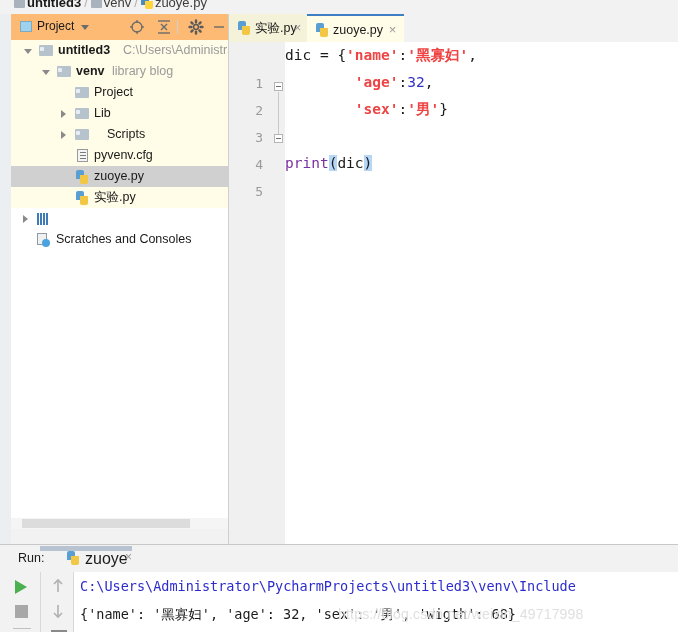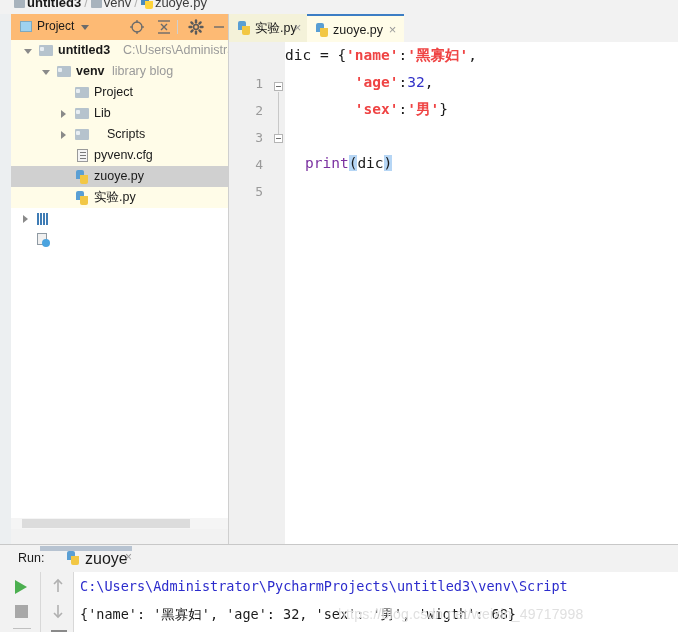--- a/index.html
+++ b/index.html
@@ -652,20 +652,21 @@
           <i style="left:6px;"></i>
           <i style="left:9px;"></i>
       </span>
     </div>
 
     <div class="row" style="top:189px;">
       <span class="scratch-ico" style="left:26px;">
         <span class="pg"></span>
           <span class="dot"></span>
       </span>
+      <span class="lbl" style="left:45px;">Scratches and Consoles</span>
     </div>
   </div>
 
   <div class="tree-hscroll">
     <div class="thumb"></div>
   </div>
   <div class="tree-bottom-pad"></div>
 </div>
 
 <div class="editor-area">
@@ -706,21 +707,21 @@
   </div>
 
   <div class="code-area">
     <div class="codeline" style="top:0px;"><span class="plain">dic = {</span><span class="s-str">'name'</span><span>:</span><span class="s-str">'黑寡妇'</span><span>,</span></div>
 
     <div class="codeline" style="top:27px;"><span>        </span><span class="s-str">'age'</span><span>:</span><span class="s-num">32</span><span>,</span></div>
 
     <div class="codeline" style="top:54px;"><span>        </span><span class="s-str">'sex'</span><span>:</span><span class="s-str">'男'</span><span>}</span></div>
 
 
-    <div class="codeline" style="top:108px;padding-left:20px;"><span class="s-kw">print</span><span class="s-match">(</span><span>dic</span><span class="s-match">)</span></div>
+    <div class="codeline" style="top:108px;"><span class="s-kw">print</span><span class="s-match">(</span><span>dic</span><span class="s-match">)</span></div>
   </div>
 </div>
 
 <div class="run-panel">
   <div class="run-scroll-thumb" style="left:40px; top:1px;"></div>
 
   <div class="run-label">Run:</div>
 
   <div class="run-tab">
     <span class="ico">
@@ -747,18 +748,18 @@
     <div class="arrow-dn">
       <svg width="10" height="16" viewBox="0 0 10 16">
         <line x1="5" y1="2" x2="5" y2="14" stroke="#b0b0b0" stroke-width="1.6"></line>
         <polyline points="1,10 5,14 9,10" fill="none" stroke="#b0b0b0" stroke-width="1.6"></polyline>
       </svg>
     </div>
     <div class="eq-lines"></div>
   </div>
 
   <div class="console">
-    <div class="con-line path" style="top:2px;">C:\Users\Administrator\PycharmProjects\untitled3\venv\Script</div>
+    <div class="con-line path" style="top:2px;">C:\Users\Administrator\PycharmProjects\untitled3\venv\Include</div>
     <div class="con-line out" style="top:30px;">{'name': '黑寡妇', 'age': 32, 'sex': '男', 'wigth': 68}</div>
   </div>
 </div>
 
 <div class="watermark">https://blog.csdn.net/weixin_49717998</div>
 
 </body></html>

